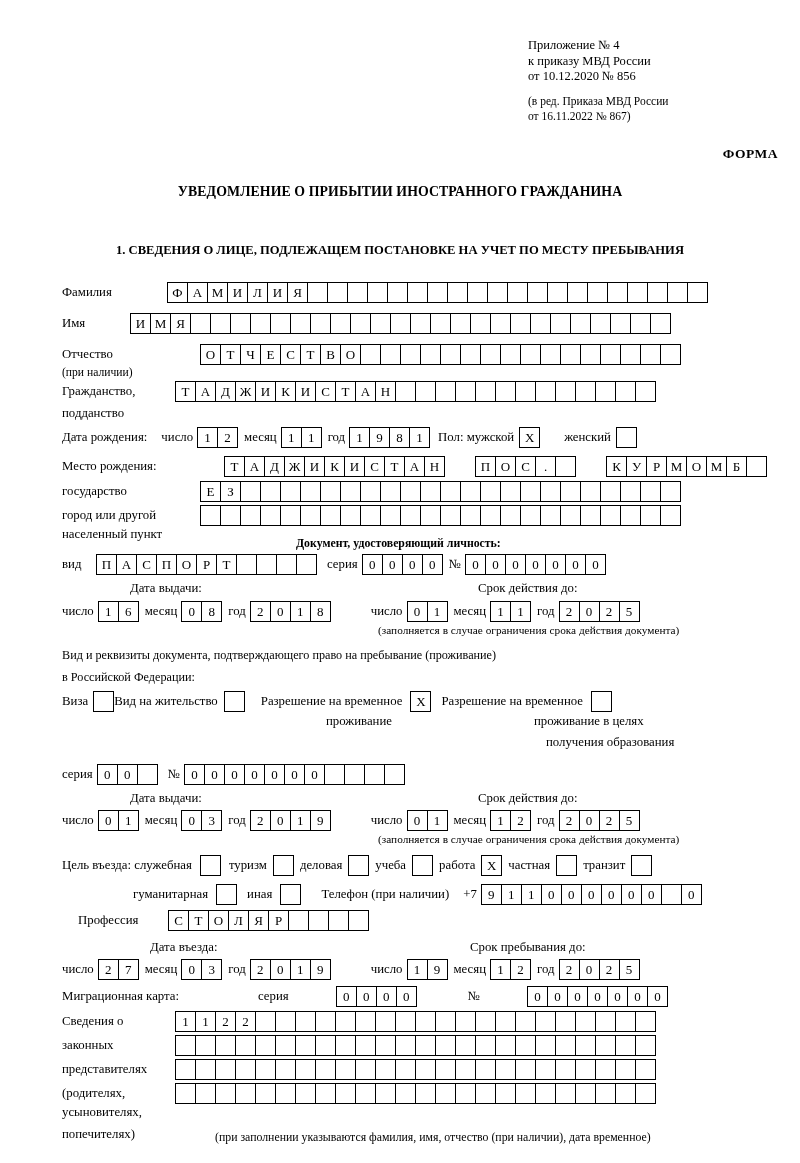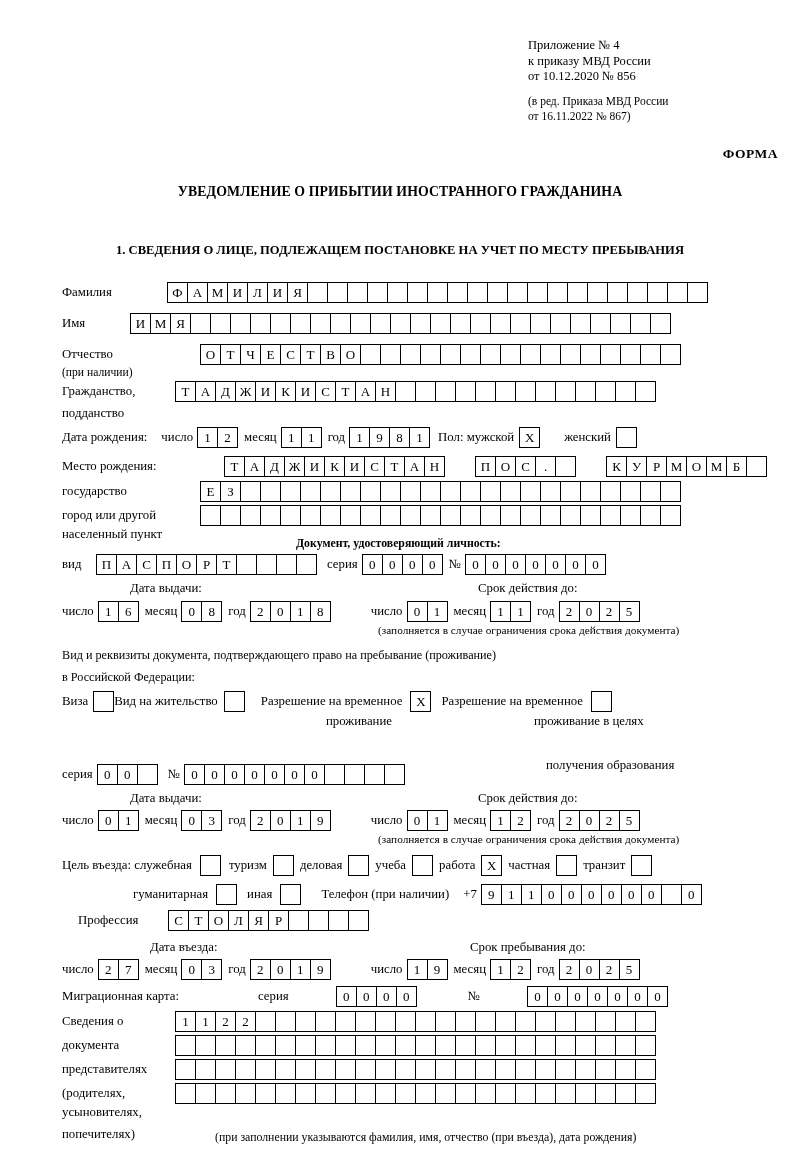--- a/index.html
+++ b/index.html
@@ -437,21 +437,21 @@
     <span class="chk" style="margin-left:8px">X</span>
     <span class="lbl" style="margin-left:10px">Разрешение на временное</span>
     <span class="chk" style="margin-left:8px"></span>
   </div>
   <div class="row" style="top:714px;left:326px;">
     <span class="lbl">проживание</span>
   </div>
   <div class="row" style="top:714px;left:534px;">
     <span class="lbl">проживание в целях</span>
   </div>
-  <div class="row" style="top:735px;left:546px;margin-top:23px;">
+  <div class="row" style="top:735px;left:546px;">
     <span class="lbl">получения образования</span>
   </div>
 
   <div class="row" style="top:764px;left:62px;">
     <span class="lbl">серия</span>
     <span class="cells gap">
         <span class="cell">0</span>
         <span class="cell">0</span>
         <span class="cell"></span>
       </span>
@@ -659,21 +659,21 @@
         <span class="cell"></span>
         <span class="cell"></span>
         <span class="cell"></span>
         <span class="cell"></span>
         <span class="cell"></span>
         <span class="cell"></span>
         <span class="cell"></span>
       </span>
   </div>
   <div class="row" style="top:1035px;left:62px;">
-    <span class="lbl" style="width:113px">документа</span>
+    <span class="lbl" style="width:113px">законных</span>
     <span class="cells">
         <span class="cell"></span>
         <span class="cell"></span>
         <span class="cell"></span>
         <span class="cell"></span>
         <span class="cell"></span>
         <span class="cell"></span>
         <span class="cell"></span>
         <span class="cell"></span>
         <span class="cell"></span>
@@ -753,16 +753,16 @@
       </span>
   </div>
   <div class="row" style="top:1105px;left:62px;">
     <span class="lbl">усыновителях,</span>
   </div>
   <div class="row" style="top:1127px;left:62px;">
     <span class="lbl">попечителях)</span>
   </div>
 
   <div class="row" style="top:1130px;left:215px;">
-    <span class="lbl" style="font-size:11.8px">(при заполнении указываются фамилия, имя, отчество (при въезда), дата рождения)</span>
+    <span class="lbl" style="font-size:11.8px">(при заполнении указываются фамилия, имя, отчество (при наличии), дата временное)</span>
   </div>
 
 </div>
 
 </body></html>

